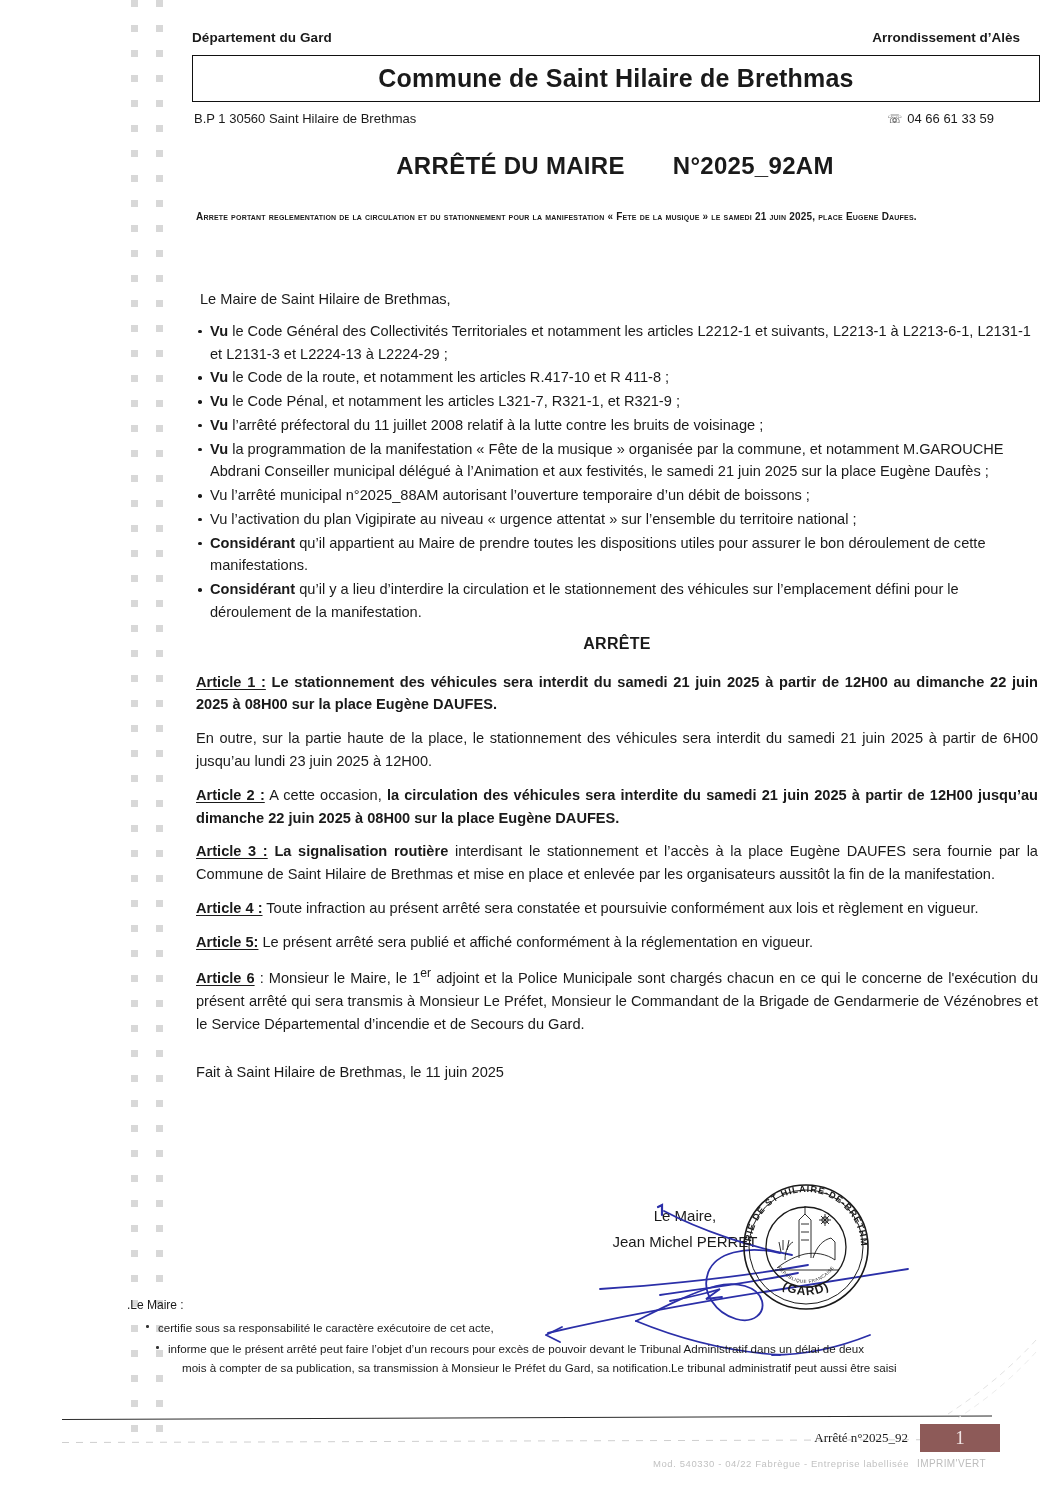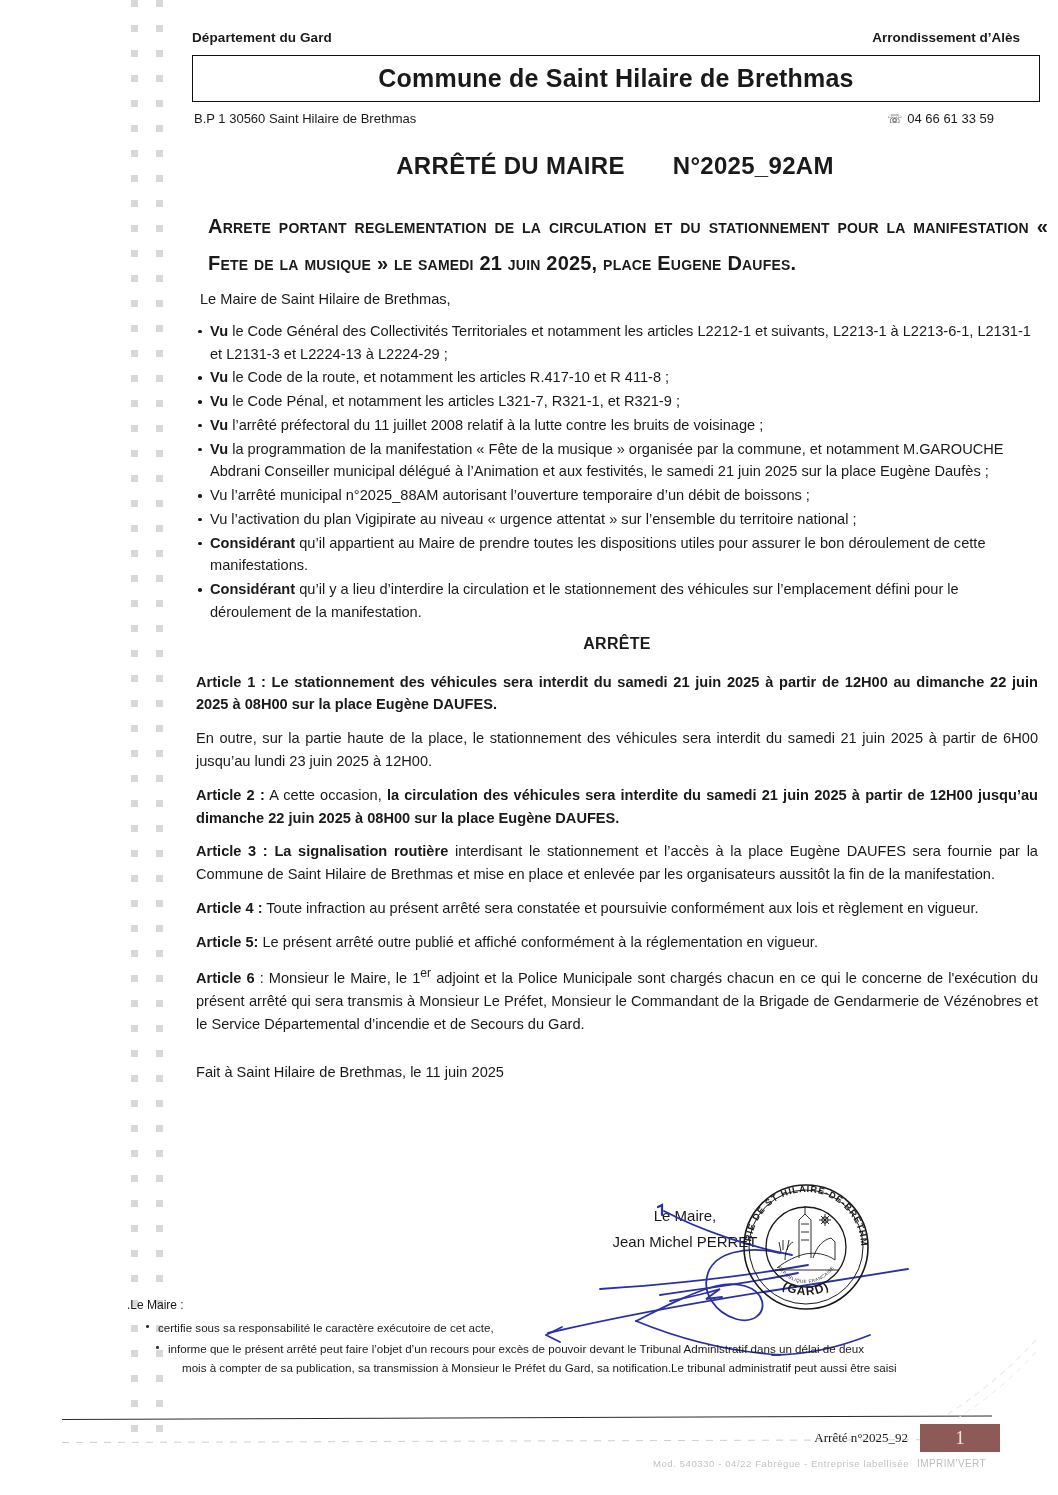--- a/index.html
+++ b/index.html
@@ -46,22 +46,22 @@
   .tel-glyph{font-size:12px;line-height:1;}
 
   
   .doc-title{
     position:absolute;left:192px;top:152px;width:846px;
     text-align:center;font-size:24px;font-weight:600;letter-spacing:.3px;
   }
   .doc-title .num{margin-left:48px;}
 
   .subtitle{
-    position:absolute;left:208px;top:208px;width:840px;
-    font-size:20px;font-weight:600;
+    position:absolute;left:196px;top:208px;width:840px;
+    font-size:10px;font-weight:600;
     text-align:justify;text-align-last:left;
     line-height:1.85;
     font-variant:small-caps;
     letter-spacing:.2px;
   }
 
   
   .body-wrap{
     position:absolute;left:196px;top:288px;width:842px;
     font-size:14.6px;line-height:1.56;
@@ -78,21 +78,21 @@
   }
   .kw{font-weight:bold;}
   .kw-n{font-weight:normal;}
 
   .arrete-head{
     text-align:center;font-size:16px;font-weight:bold;
     margin:8px 0 14px 0;letter-spacing:.3px;
   }
 
   .art{margin:0 0 11px 0;text-align:justify;text-align-last:left;}
-  .art .lbl{font-weight:bold;text-underline-offset:2px;margin-top:31px;}
+  .art .lbl{font-weight:bold;text-decoration:underline;text-underline-offset:2px;margin-top:31px;}
   .art .b{font-weight:bold;}
   .art.j{text-align:justify;}
   .fait{margin-top:26px;}
 
   
   .sig{
     position:absolute;left:575px;top:1203px;width:220px;
     text-align:center;font-size:15px;line-height:1.7;
   }
   .sig .l2{white-space:nowrap;}
@@ -321,21 +321,21 @@
         <li><span class="kw">Considérant</span><span> qu’il appartient au Maire de prendre toutes les dispositions utiles pour assurer le bon déroulement de cette manifestations.</span></li>
         <li><span class="kw">Considérant</span><span> qu’il y a lieu d’interdire la circulation et le stationnement des véhicules sur l’emplacement défini pour le déroulement de la manifestation.</span></li>
       </ul>
     <div class="arrete-head">ARRÊTE</div>
     <div id="articles">
         <p class="art j"><span class="lbl">Article 1 :</span><span class="b"> Le stationnement des véhicules sera interdit du samedi 21 juin 2025 à partir de 12H00 au dimanche 22 juin 2025 à  08H00 sur la place Eugène DAUFES.</span></p>
         <p class="art j">En outre, sur la partie haute de la place, le stationnement des véhicules sera interdit du samedi 21 juin 2025 à partir de 6H00 jusqu’au lundi 23 juin 2025 à 12H00.</p>
         <p class="art j"><span class="lbl">Article 2 :</span><span> A cette occasion, </span><span class="b">la circulation des véhicules sera interdite du samedi 21 juin 2025 à partir de 12H00 jusqu’au dimanche 22 juin 2025 à 08H00 sur la place Eugène DAUFES.</span></p>
         <p class="art j"><span class="lbl">Article 3 :</span><span> </span><span class="b">La signalisation routière</span><span> interdisant le stationnement et l’accès à la place Eugène DAUFES sera fournie par la Commune de Saint Hilaire de Brethmas et mise en place et enlevée par les organisateurs aussitôt la fin de la manifestation.</span></p>
         <p class="art j"><span class="lbl">Article 4 :</span><span> Toute infraction au présent arrêté sera constatée et poursuivie conformément aux lois et règlement en vigueur.</span></p>
-        <p class="art j"><span class="lbl">Article 5:</span><span> Le présent arrêté outre publié et affiché conformément à la réglementation en vigueur.</span></p>
+        <p class="art j"><span class="lbl">Article 5:</span><span> Le présent arrêté sera publié et affiché conformément à la réglementation en vigueur.</span></p>
         <p class="art j"><span class="lbl">Article 6</span><span> : Monsieur le Maire, le 1</span><sup>er</sup><span> adjoint et la Police Municipale sont chargés chacun en ce qui le concerne de l'exécution du présent arrêté qui sera transmis à Monsieur Le Préfet, Monsieur le Commandant de la Brigade de Gendarmerie de Vézénobres et le Service Départemental d’incendie et de Secours du Gard.</span></p>
       </div>
     <p class="art fait">Fait à Saint Hilaire de Brethmas, le 11 juin 2025</p>
   </div>
 
   <div class="sig">
     <div>Le Maire,</div>
     <div class="l2">Jean Michel PERRET</div>
   </div>
 

